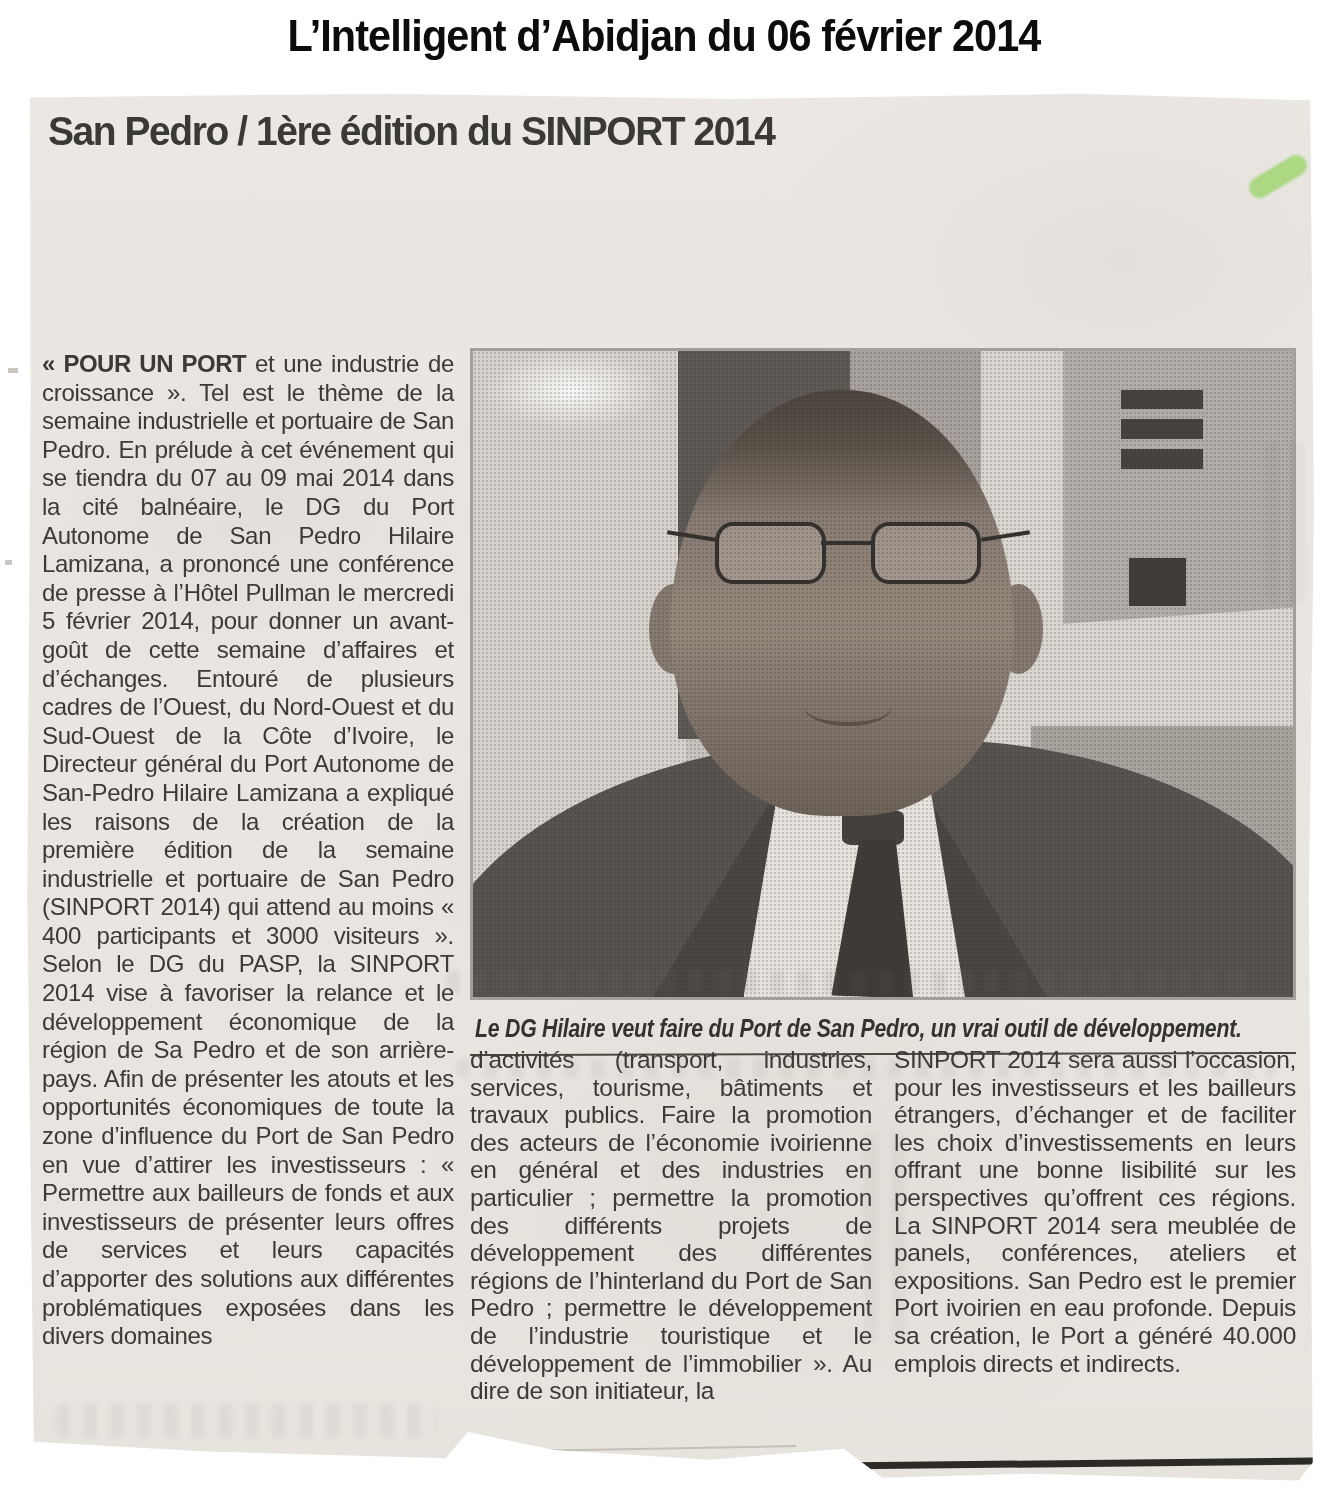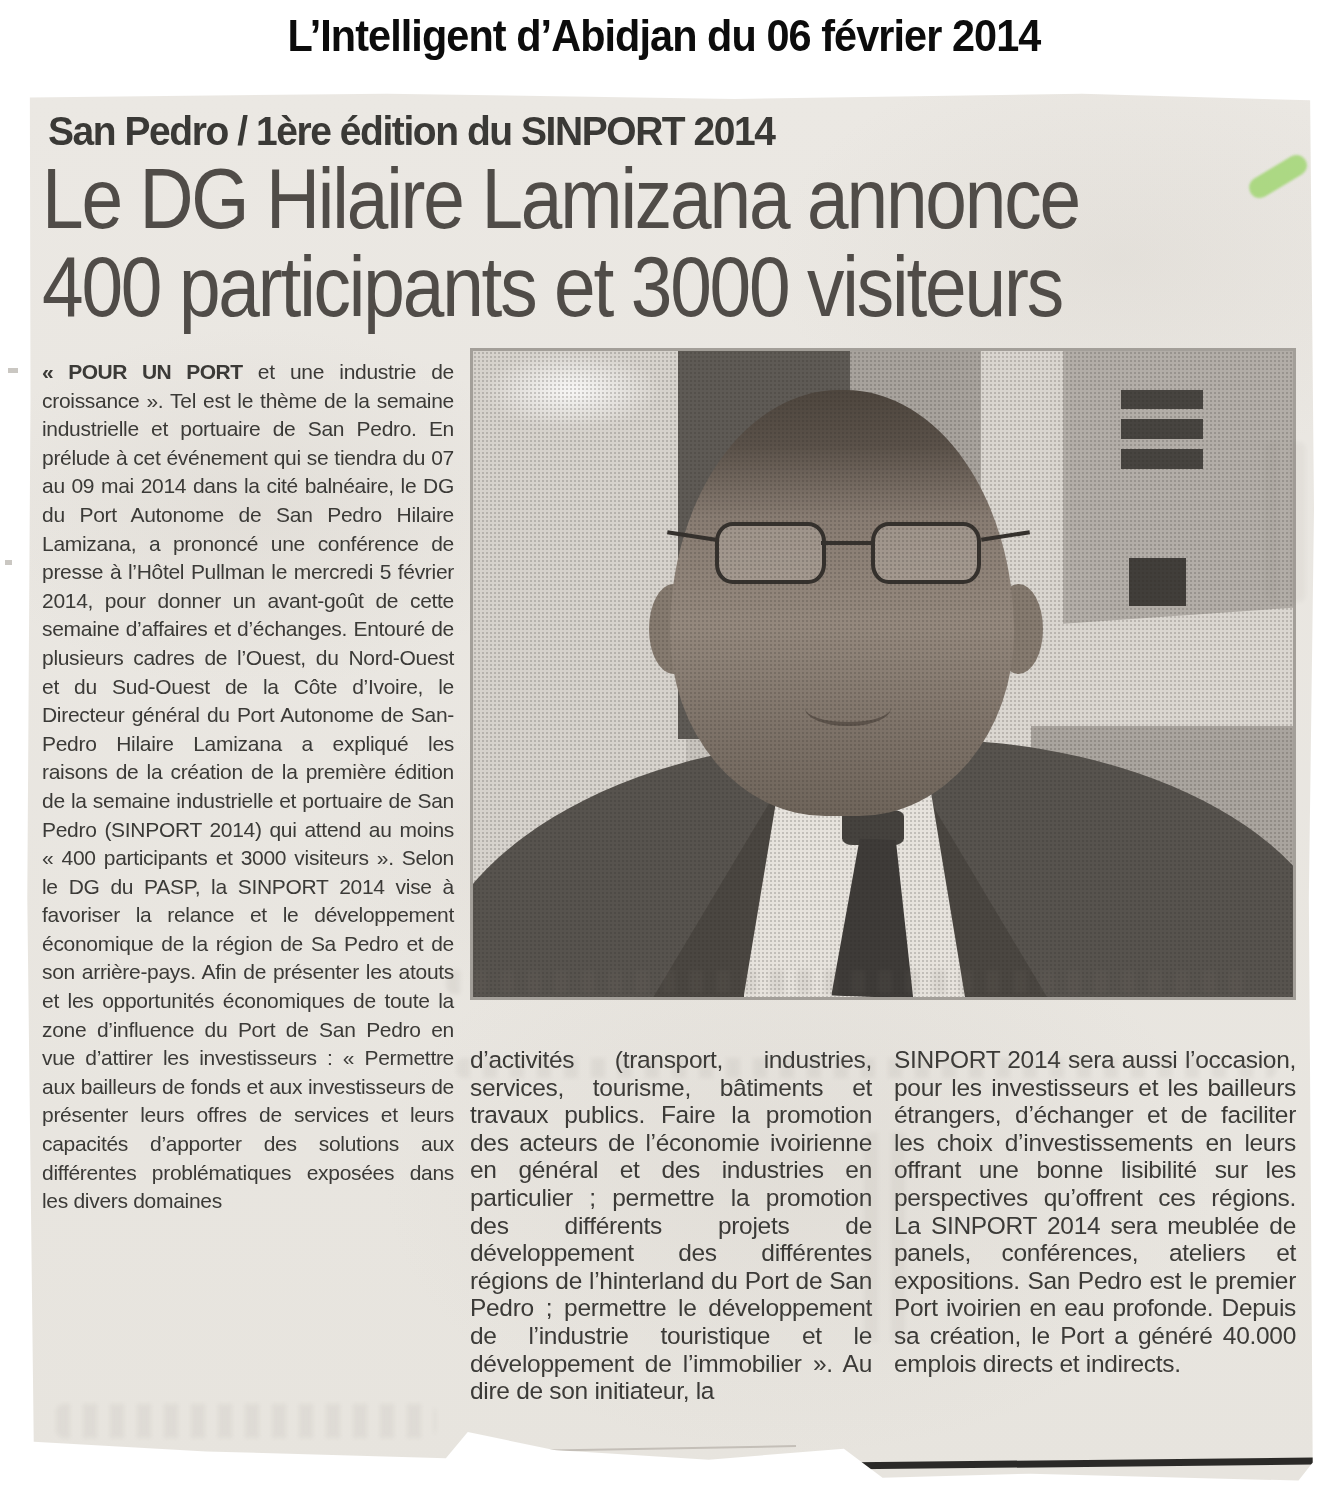--- a/index.html
+++ b/index.html
@@ -52,22 +52,22 @@
     transform:scaleX(0.87);transform-origin:left top;white-space:nowrap;
   }
   .green-mark{
     position:absolute;right:4px;top:74px;width:64px;height:21px;
     background:#a2d674;border-radius:12px;transform:rotate(-31deg);
     filter:blur(1px);opacity:.85;
   }
   
   .col1{
     position:absolute;left:16px;top:258px;width:412px;
-    font-size:21px;line-height:28.6px;text-align:justify;
-    letter-spacing:-0.3px;color:#3b3a37;margin-top:8px;
+    font-size:24px;line-height:28.6px;text-align:justify;
+    letter-spacing:-0.3px;color:#3b3a37;
   }
   .lead-bold{font-weight:700;letter-spacing:-0.5px;}
   
   .photo{
     position:absolute;left:444px;top:256px;width:826px;height:652px;
     background:#c7c3bd;border:3px solid #a39f99;box-sizing:border-box;overflow:hidden;
   }
   .photo::after{ 
     content:"";position:absolute;inset:0;
     background-image:radial-gradient(rgba(42,38,34,.38) 1px, transparent 1.45px);
@@ -154,24 +154,20 @@
 <div class="scan-title">L’Intelligent d’Abidjan du 06 février 2014</div>
 
 <div class="speck sp1"></div>
 <div class="speck sp2"></div>
 
 <div class="paper">
 
   <div class="kicker">San Pedro / 1ère édition  du SINPORT 2014</div>
 
 
-  <div class="headline">
-    <span class="hl">Le DG  Hilaire Lamizana annonce</span>
-    <span class="hl">400 participants et 3000 visiteurs</span>
-  </div>
 
   <div class="green-mark"></div>
 
   <div class="col1"><span class="lead-bold">« POUR UN PORT</span><span> et une industrie de croissance ». Tel est le thème  de la semaine industrielle et portuaire de San Pedro. En prélude à cet événement qui se tiendra du 07 au 09 mai 2014 dans la cité balnéaire, le DG du Port Autonome de San Pedro Hilaire Lamizana, a prononcé une conférence de presse à l’Hôtel Pullman  le mercredi 5 février 2014, pour donner un avant-goût de cette semaine d’affaires et d’échanges. Entouré de plusieurs cadres de l’Ouest, du Nord-Ouest et du Sud-Ouest de la Côte d’Ivoire, le Directeur général du Port Autonome de San-Pedro Hilaire Lamizana a expliqué les raisons de la création de la première édition de la semaine industrielle et portuaire de San Pedro (SINPORT 2014) qui attend au moins « 400 participants et 3000 visiteurs ».  Selon le DG du PASP, la SINPORT 2014 vise à favoriser la relance et le développement économique de la région de Sa Pedro et de son arrière-pays. Afin de présenter les atouts et les opportunités économiques de toute la zone d’influence du Port de San Pedro en vue d’attirer les investisseurs : « Permettre aux bailleurs de fonds et aux investisseurs de présenter leurs offres de services et leurs capacités d’apporter des solutions aux différentes problématiques exposées dans les divers domaines</span></div>
 
   <div class="photo" role="img" aria-label="Portrait noir et blanc du DG Hilaire Lamizana, lunettes, costume sombre, chemise blanche et cravate">
     <div class="ph-wall-left"></div>
     <div class="ph-streak"></div>
     <div class="ph-panel-dark"></div>
     <div class="ph-mid"></div>
@@ -194,20 +190,24 @@
     <div class="ph-ear r"></div>
     <div class="ph-head"></div>
     <div class="ph-smile"></div>
     <div class="ph-lens l"></div>
     <div class="ph-lens r"></div>
     <div class="ph-bridge"></div>
     <div class="ph-arm l"></div>
     <div class="ph-arm r"></div>
   </div>
 
+  <div class="caption-wrap">
+    <div class="caption">Le DG Hilaire veut faire du Port de San Pedro, un vrai outil de développement.</div>
+    <div class="caption-rule"></div>
+  </div>
 
   <div class="cols-row">
     <div class="colx">d’activités (transport, industries, services, tourisme, bâtiments et travaux publics. Faire la promotion des acteurs de l’économie ivoirienne en général et des industries en particulier ; permettre la promotion des différents projets de développement des différentes régions de l’hinterland du Port de San Pedro ; permettre le développement de l’industrie touristique et le développement de l’immobilier ». Au dire de son initiateur, la</div>
     <div class="colx">SINPORT 2014 sera aussi l’occasion, pour les investisseurs et les bailleurs étrangers, d’échanger et de faciliter les choix d’investissements en leurs offrant une bonne lisibilité sur les perspectives qu’offrent ces régions. La SINPORT 2014 sera meublée de panels, conférences, ateliers et expositions.  San Pedro est le premier Port ivoirien en eau profonde. Depuis sa création, le Port a généré 40.000 emplois directs et indirects.</div>
   </div>
 
   <div class="smudge sm1"></div>
   <div class="smudge sm2"></div>
   <div class="smudge sm3"></div>
   <div class="smudge sm4"></div>

